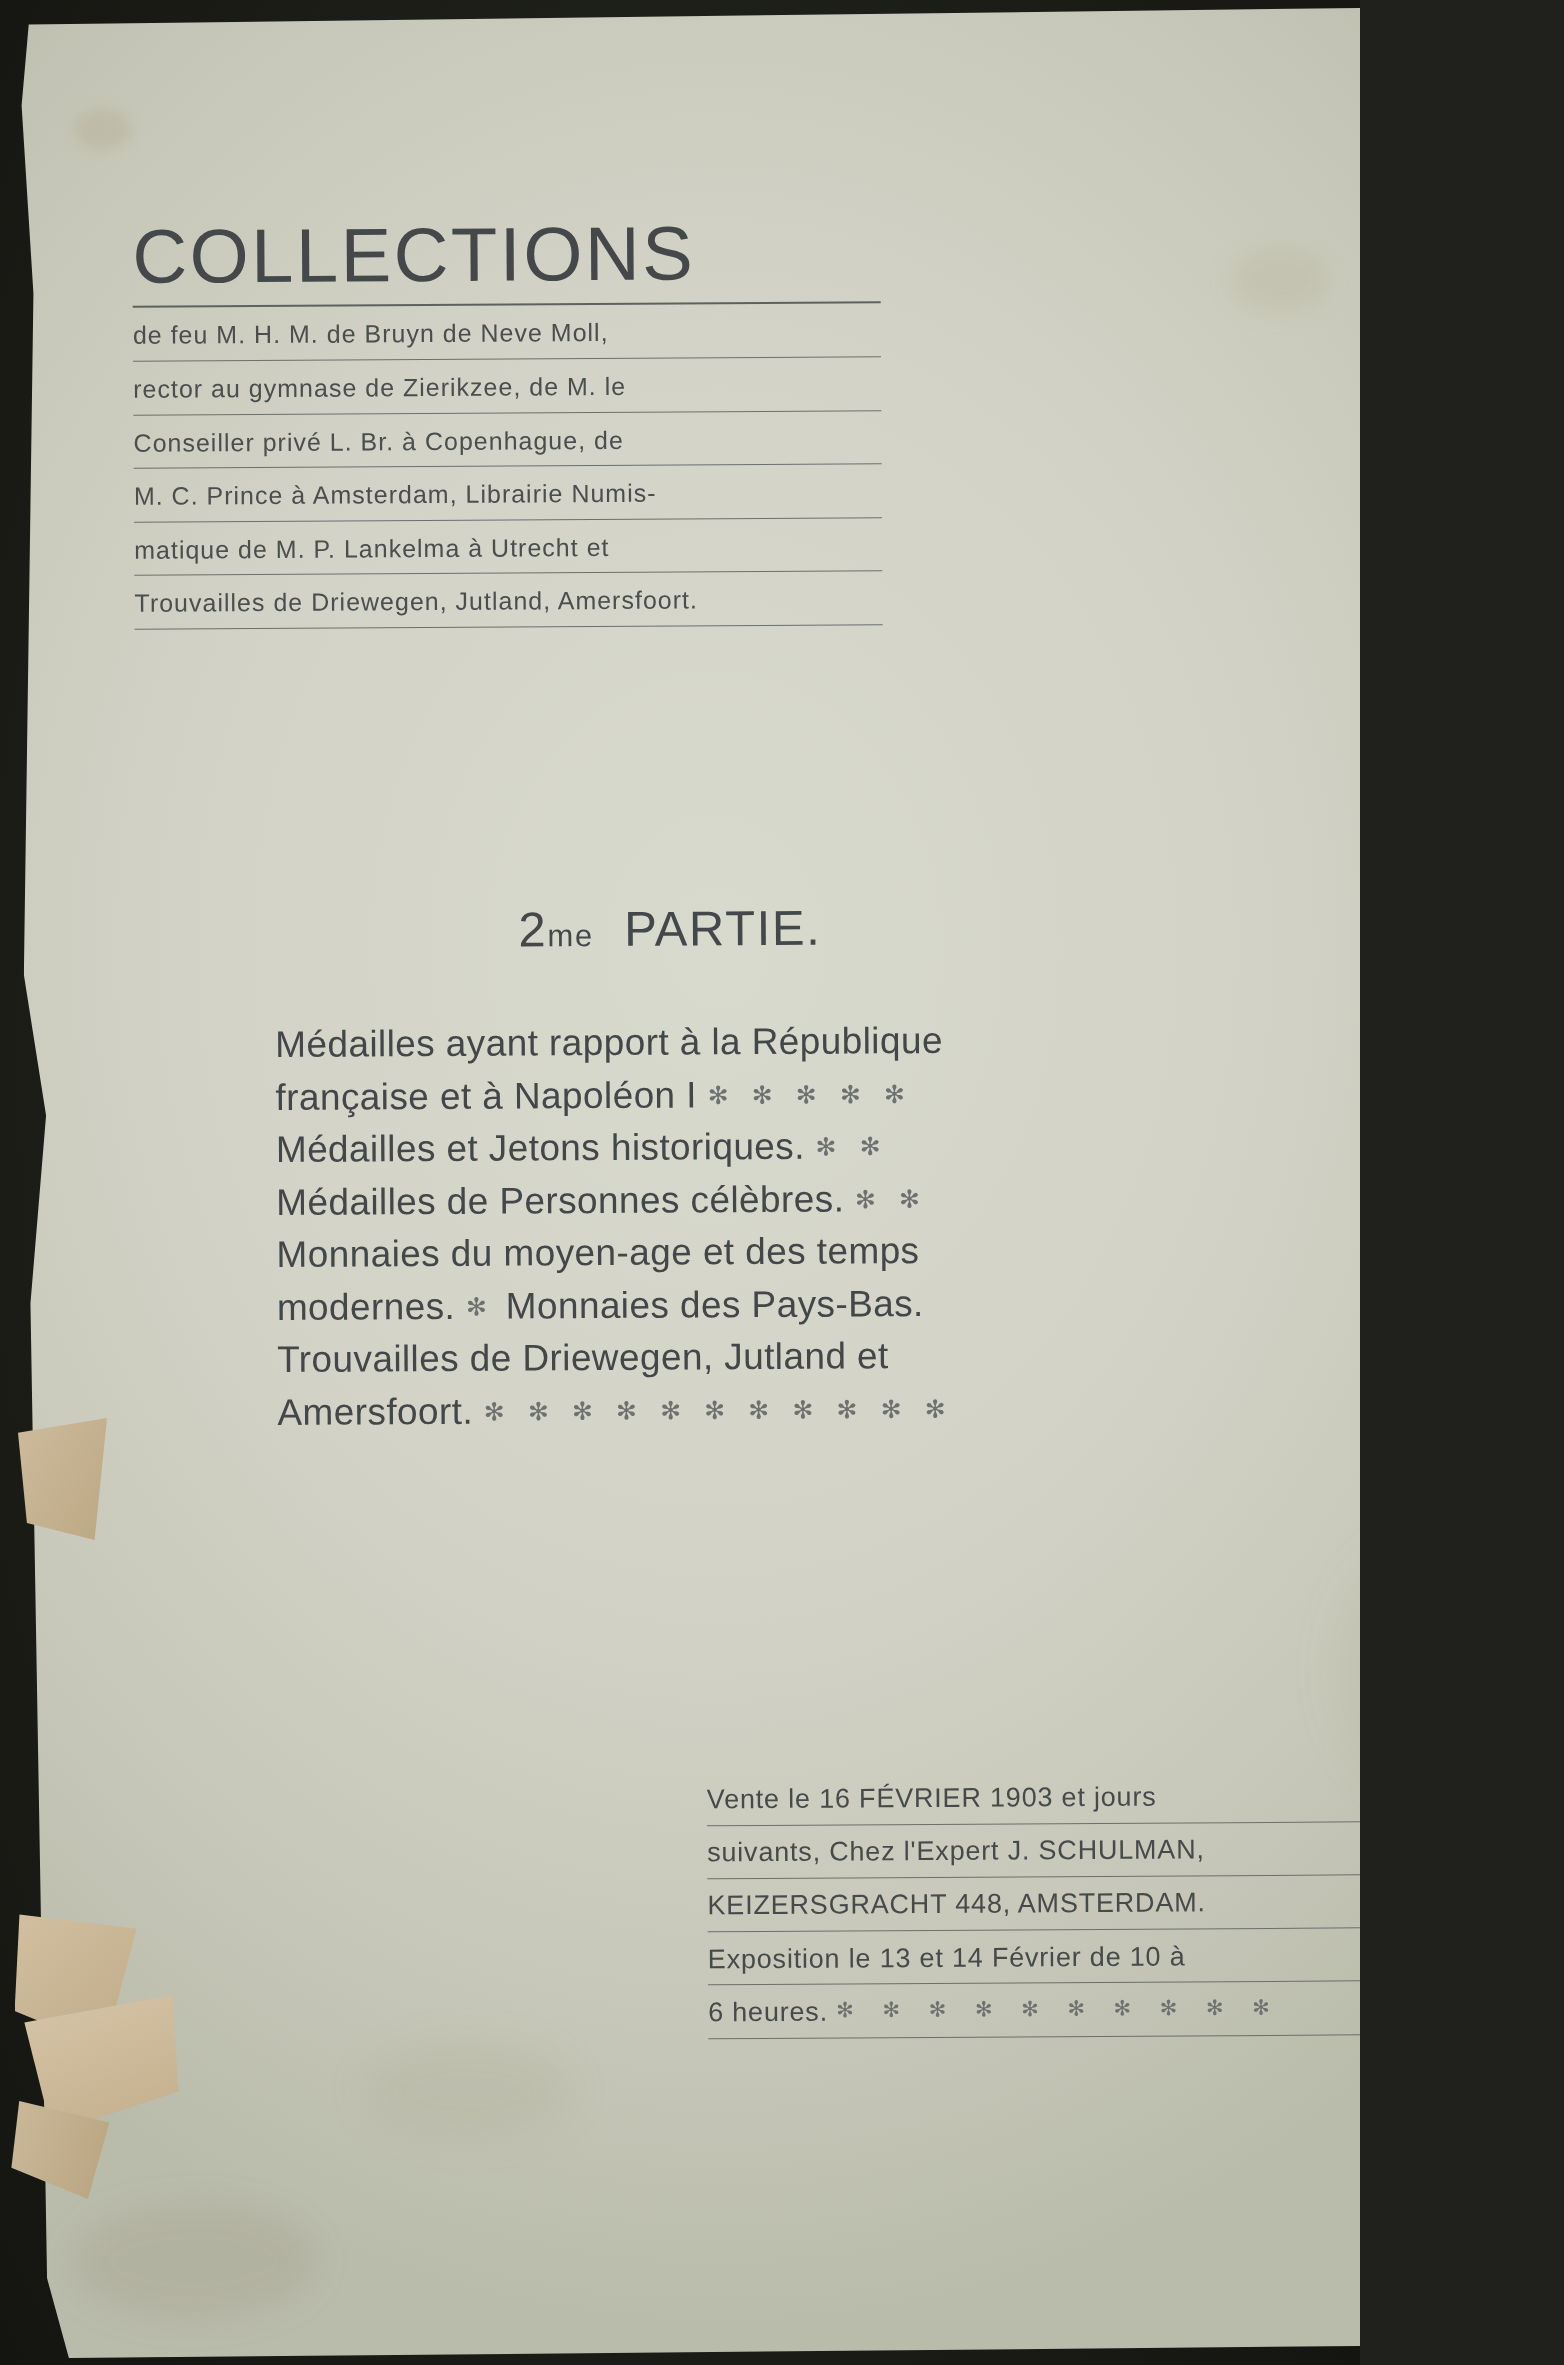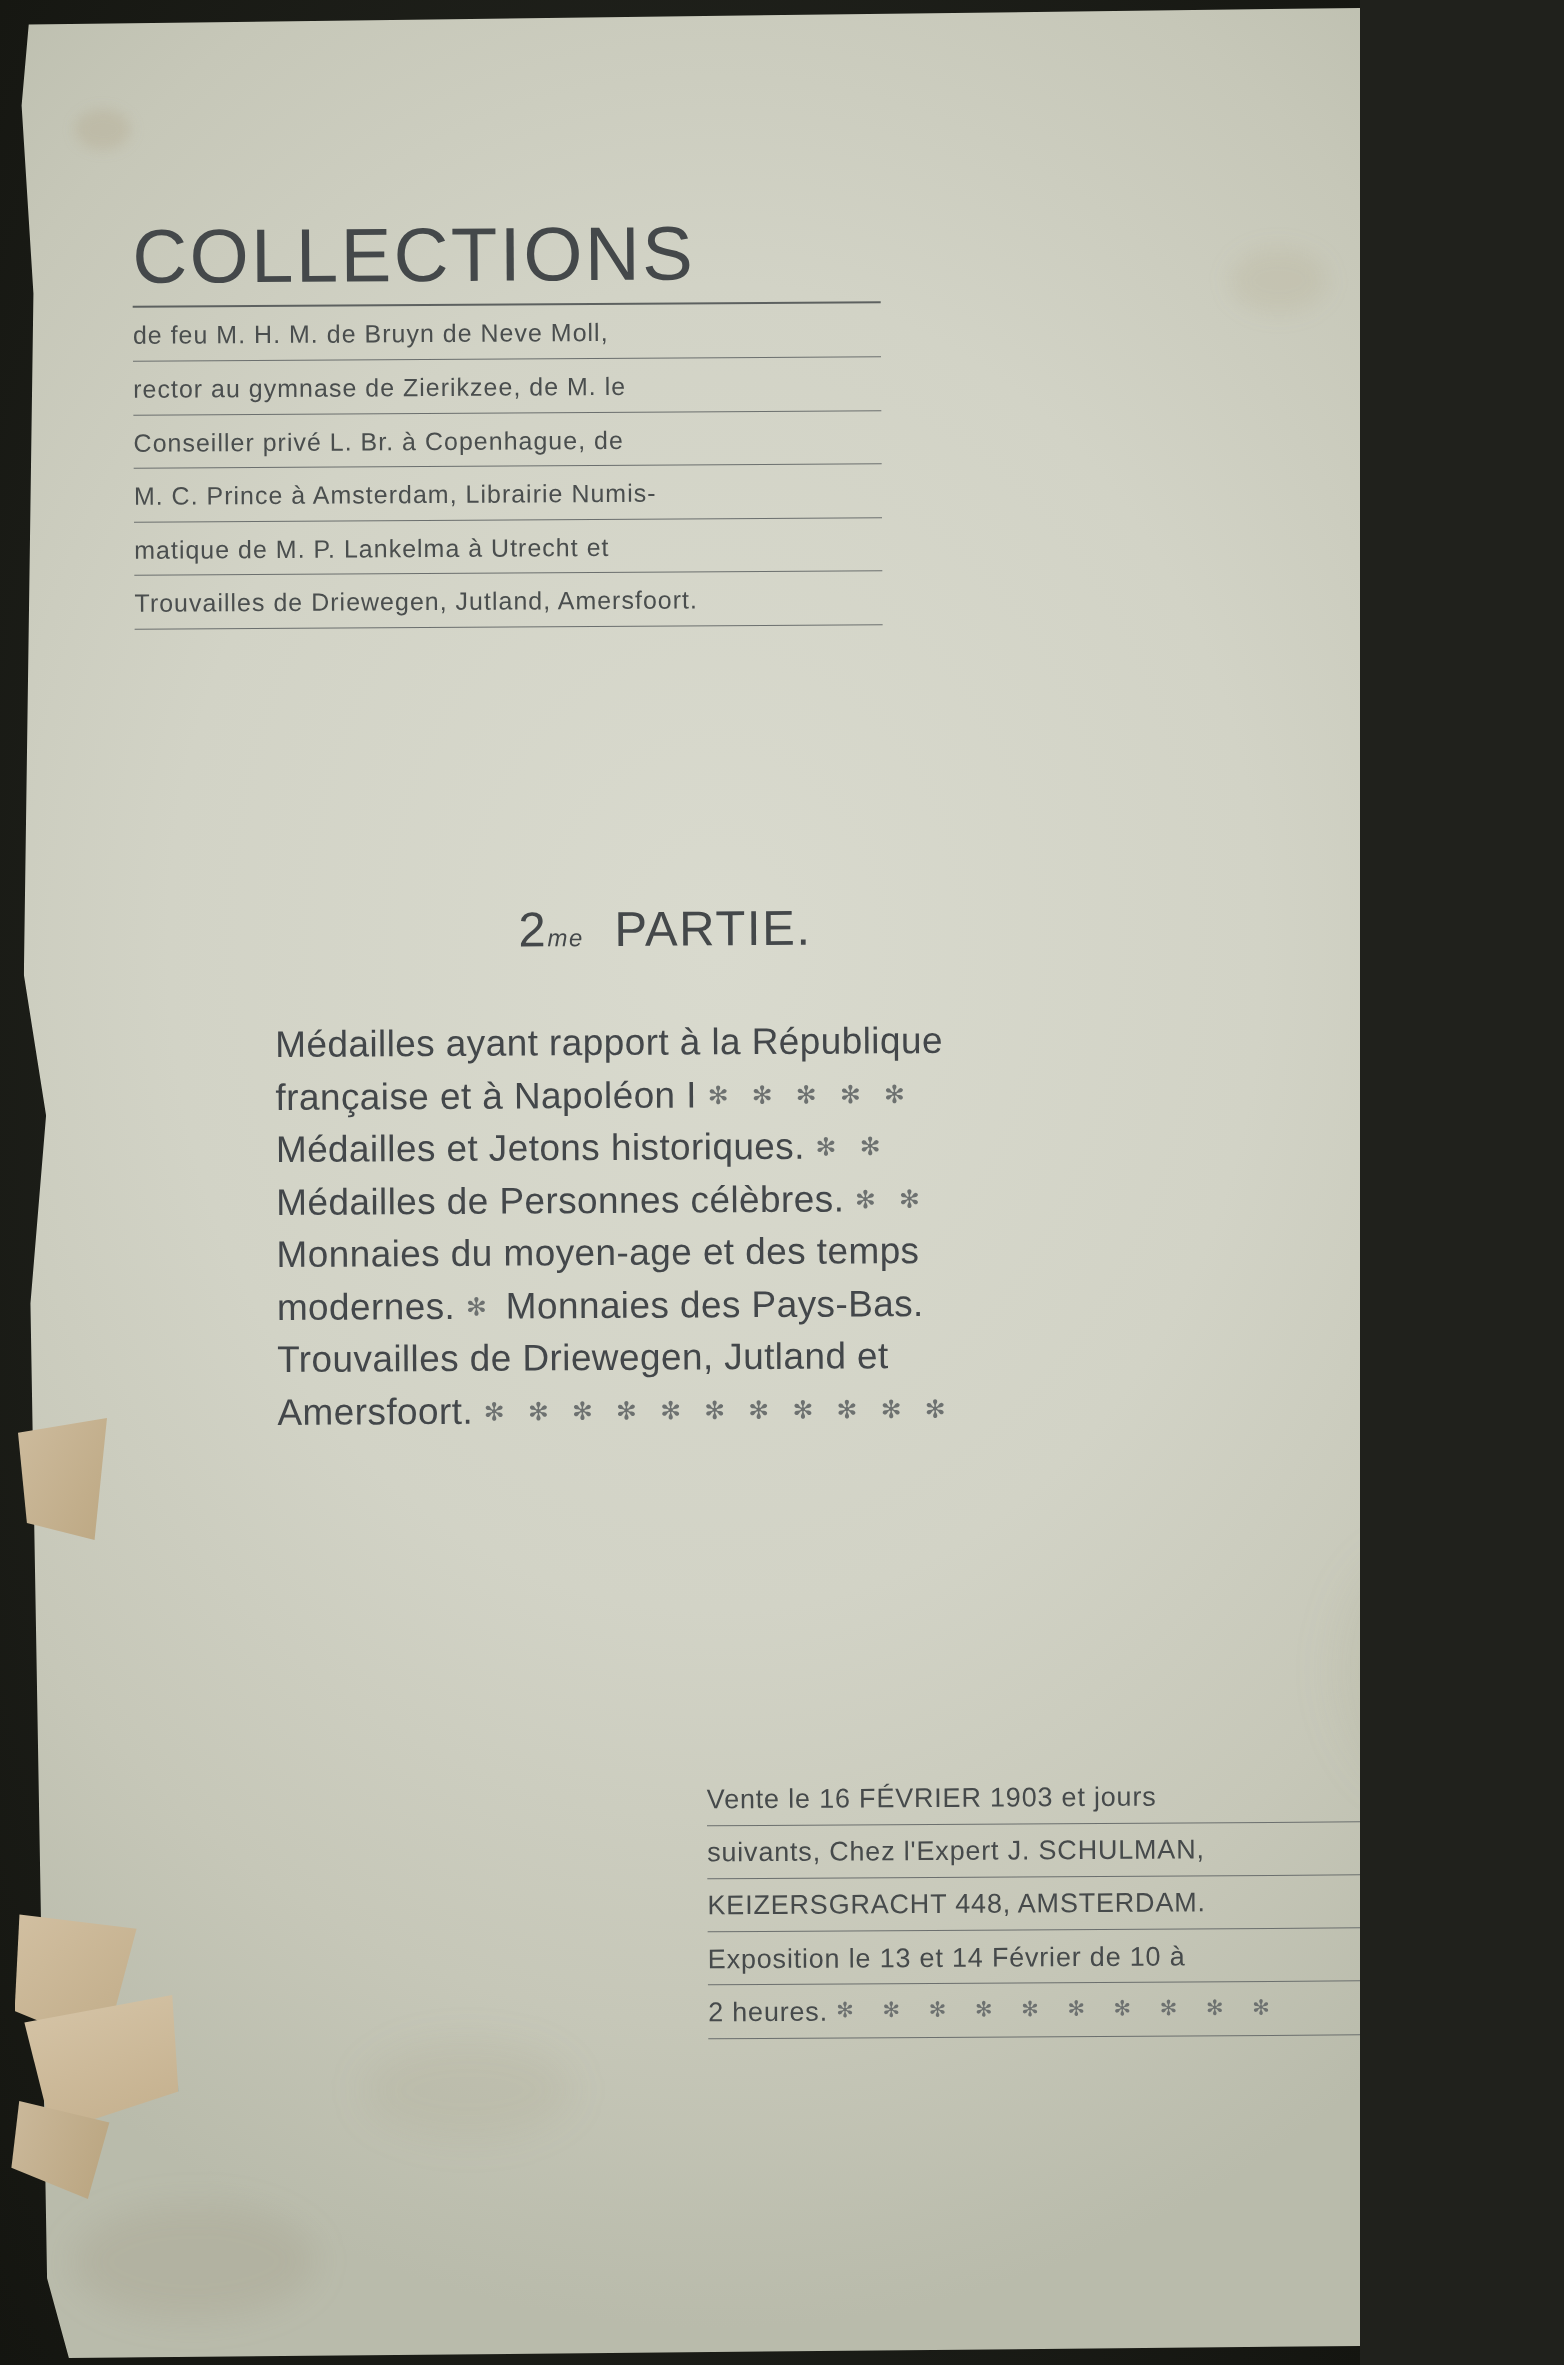--- a/index.html
+++ b/index.html
@@ -115,21 +115,21 @@
   
   #partie {
     position: absolute;
     left: 520px;
     top: 900px;
     font-size: 49px;
     letter-spacing: 1.6px;
     color: #44484a;
     white-space: nowrap;
   }
-  #partie .sm { font-size: 24px; font-style: italic; }
+  #partie .sm { font-size: 31px; }
 
   
   #desc {
     position: absolute;
     left: 276px;
     top: 1016px;
     width: 1000px;
     font-size: 37px;
     line-height: 1.42;
     color: #43474a;
@@ -206,18 +206,18 @@
       <span class="l"><span>modernes.</span> <span class="star">✻</span> <span>Monnaies des Pays-Bas.</span></span>
       <span class="l">Trouvailles de Driewegen, Jutland et</span>
       <span class="l"><span>Amersfoort.</span> <span class="star">✻ ✻ ✻ ✻ ✻ ✻ ✻ ✻ ✻ ✻ ✻</span></span>
     </div>
 
     <div id="sale">
       <div class="s-line">Vente le 16 FÉVRIER 1903 et jours</div>
       <div class="s-line">suivants, Chez l'Expert J. SCHULMAN,</div>
       <div class="s-line">KEIZERSGRACHT 448, AMSTERDAM.</div>
       <div class="s-line">Exposition le 13 et 14 Février de 10 à</div>
-      <div class="s-line"><span>2 heures.</span> <span class="star">✻ ✻ ✻ ✻ ✻ ✻ ✻ ✻ ✻ ✻</span></div>
+      <div class="s-line"><span>6 heures.</span> <span class="star">✻ ✻ ✻ ✻ ✻ ✻ ✻ ✻ ✻ ✻</span></div>
     </div>
 
   </div>
 </div>
 
 
 </body></html>

